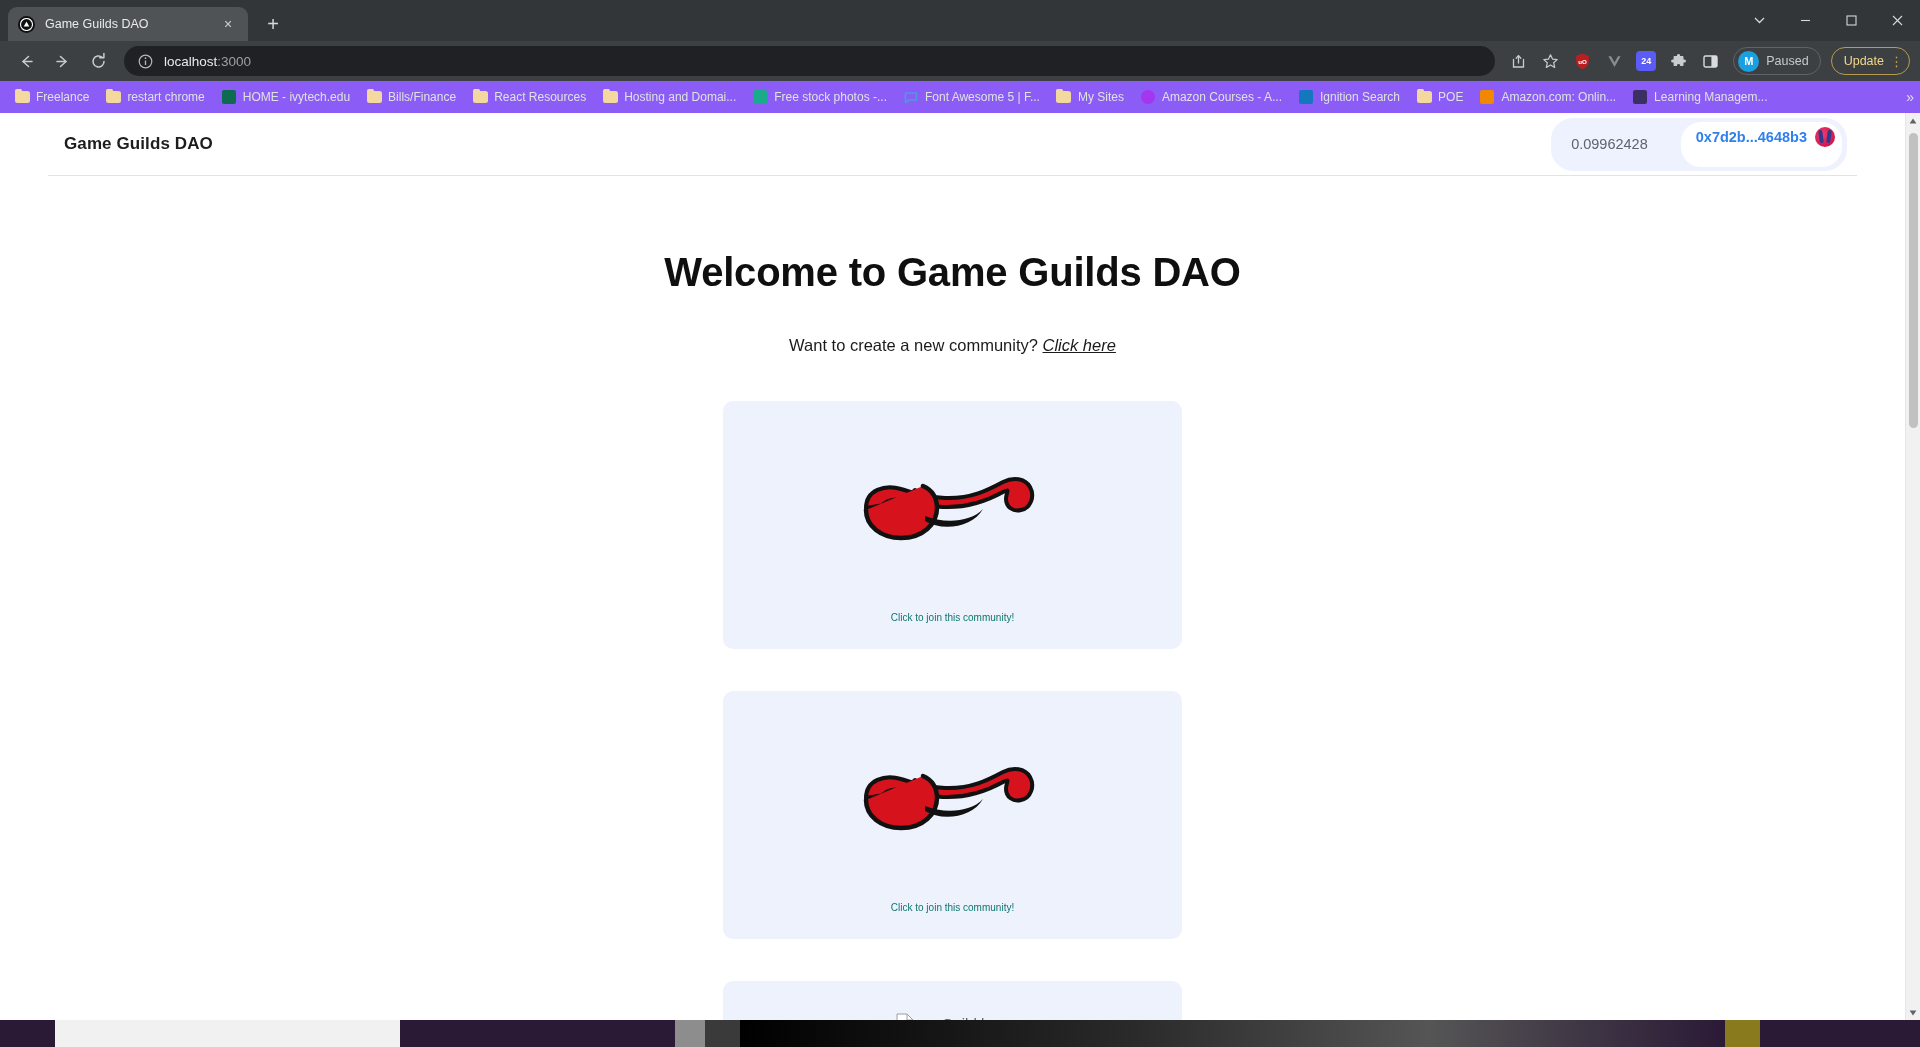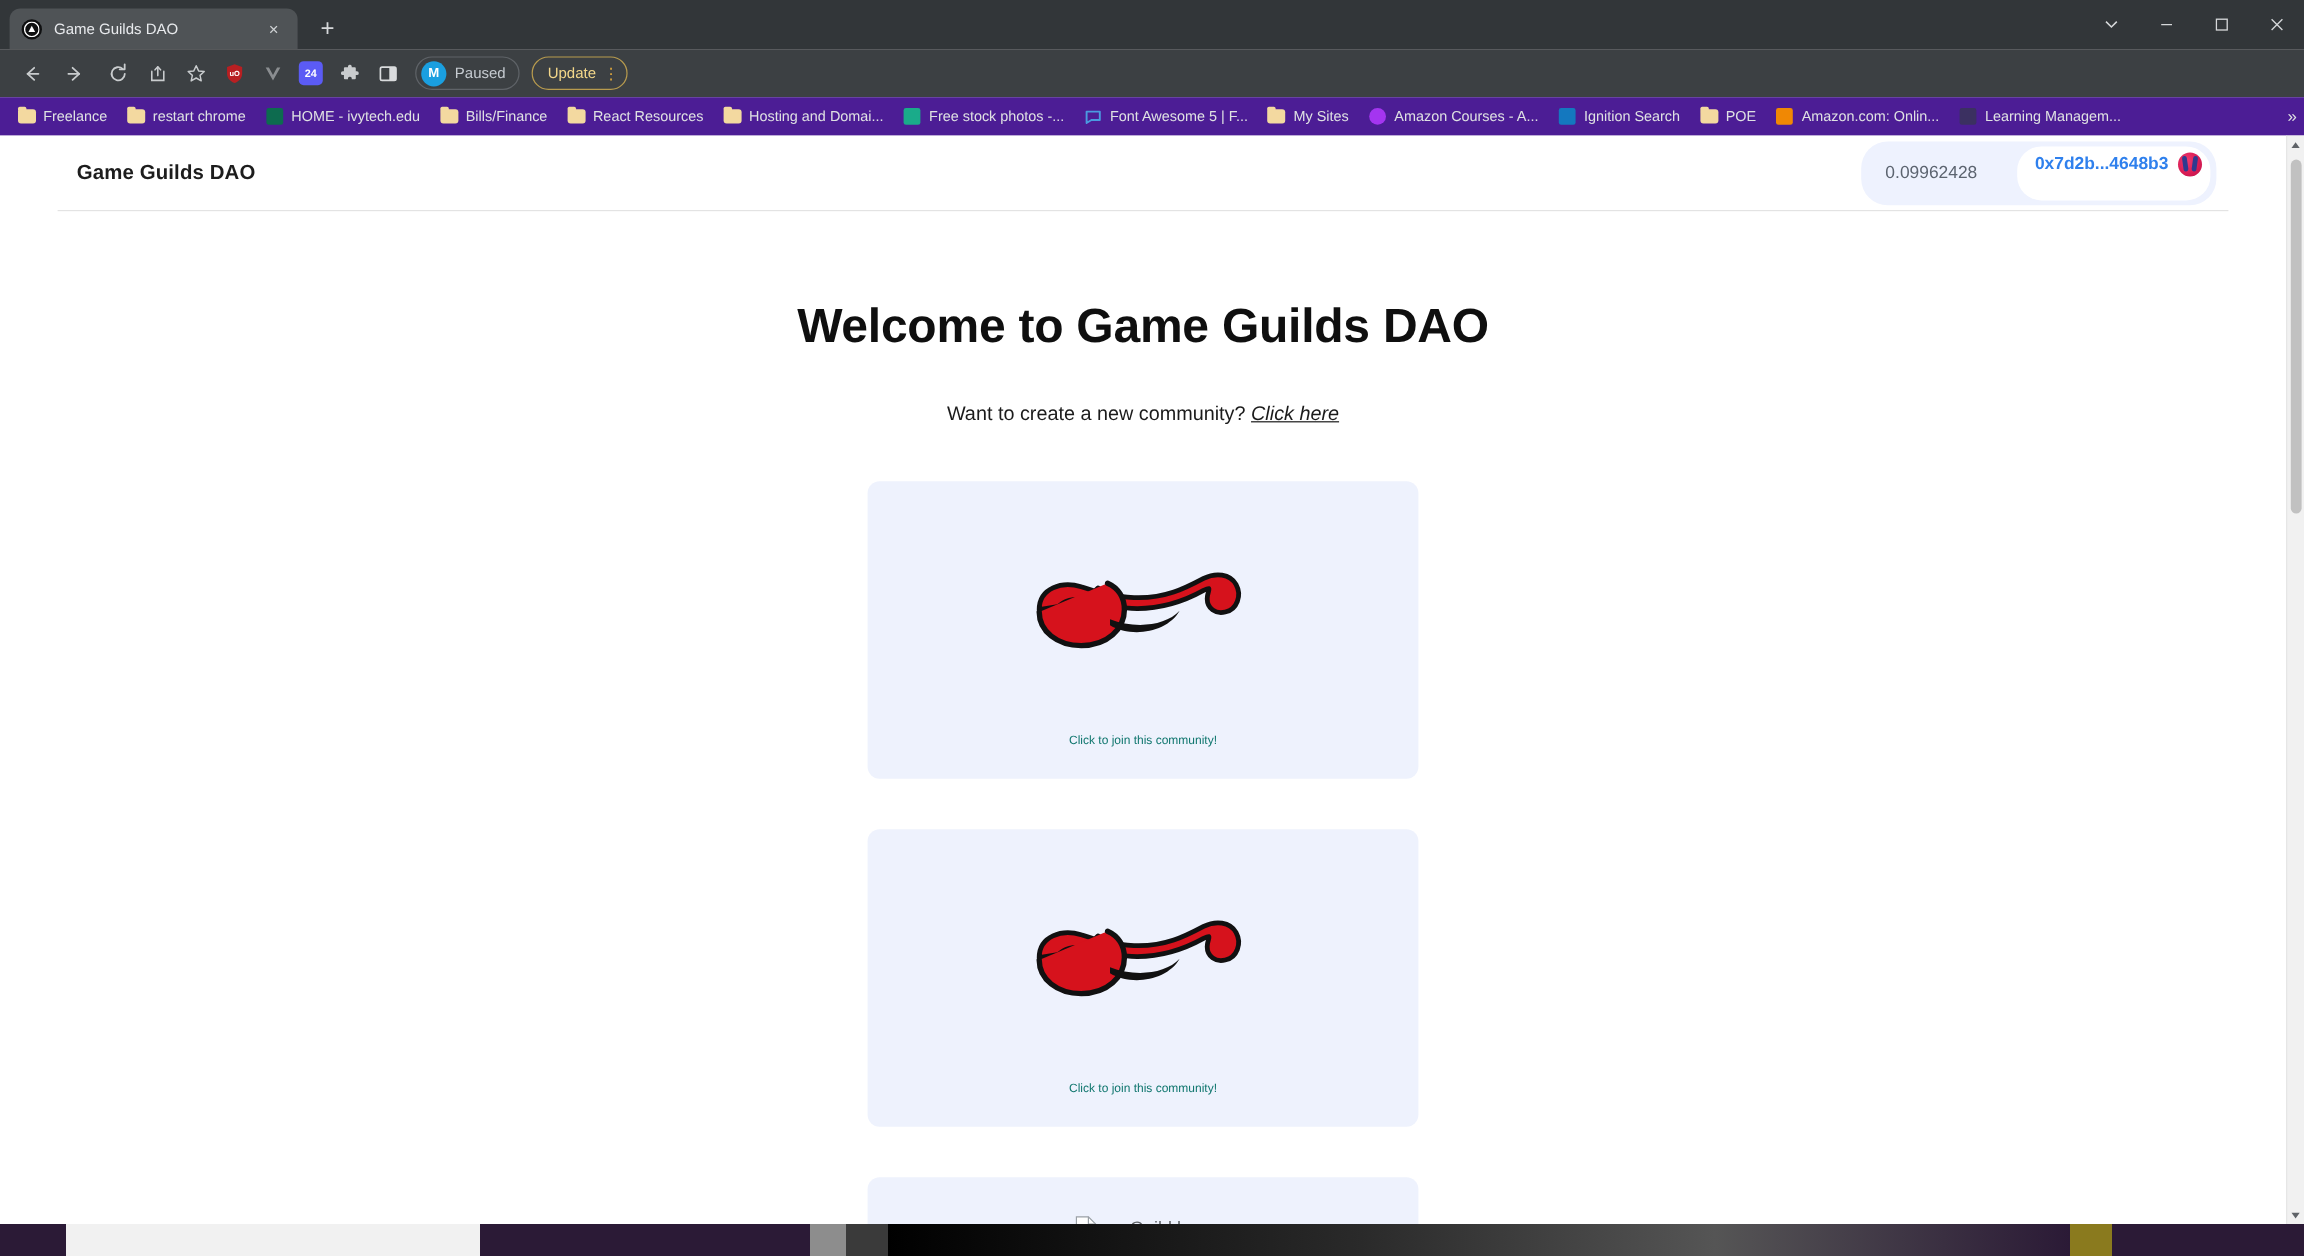--- a/index.html
+++ b/index.html
@@ -96,27 +96,27 @@
   }
   .profile-av {
     width: 21px; height: 21px; border-radius: 50%;
     background: #1a9fe0; color: #fff; font-size: 11px; font-weight: bold;
     display: flex; align-items: center; justify-content: center;
   }
   .profile-txt { color: #c5cad0; font-size: 12.5px; }
   .update-pill {
     display: flex; align-items: center; gap: 6px;
     height: 28px; padding: 0 6px 0 12px; border-radius: 14px;
-    border: 1px solid #b89b4e; margin-left: 8px; margin-right: 17px;
+    border: 1px solid #b89b4e; margin-left: 8px; margin-right: 2px;
   }
   .update-txt { color: #f3d78a; font-size: 12.5px; }
   .kebab { color: #e3a93c; font-size: 13px; line-height: 1; letter-spacing: 0; }
 
   .bookmarks {
-    height: 28px; background: #4c1d95; display: flex; align-items: center;
+    height: 28px; background: #8b5cf6; display: flex; align-items: center;
     padding: 16px 6px; flex: none; overflow: hidden; position: relative;
   }
   .bm {
     display: flex; align-items: center; gap: 6px;
     padding: 3px 8px; border-radius: 4px; flex: none;
     color: #dfe1e3; font-size: 12px; white-space: nowrap;
   }
   .bm-ico { width: 16px; height: 16px; flex: none; display:flex; align-items:center; justify-content:center; }
   .folder-ico {
     width: 15px; height: 12px; background: #f3d9a0; border-radius: 1.5px 2.5px 2.5px 2.5px;
@@ -262,20 +262,30 @@
           <line x1="4" y1="9.5" x2="13" y2="9.5" stroke="#c9ccce" stroke-width="1.5" stroke-linecap="round"></line>
         </svg>
     </div>
     <div class="nav-btn">
       <svg width="19" height="19" viewBox="0 0 19 19">
         <path d="M15 9.5a5.5 5.5 0 1 1-1.8-4.1" stroke="#c9ccce" stroke-width="1.5" fill="none" stroke-linecap="round"></path>
         <polyline points="14.9,1.6 14.9,5.8 10.7,5.8" stroke="#c9ccce" stroke-width="1.5" fill="none" stroke-linecap="round" stroke-linejoin="round"></polyline>
       </svg>
     </div>
 
+    <div class="omnibox">
+      <span class="omni-icon">
+        <svg width="15" height="15" viewBox="0 0 15 15">
+          <circle cx="7.5" cy="7.5" r="6.3" stroke="#b6b9bc" stroke-width="1.2" fill="none"></circle>
+          <line x1="7.5" y1="6.5" x2="7.5" y2="11" stroke="#b6b9bc" stroke-width="1.3"></line>
+          <circle cx="7.5" cy="4.2" r="0.85" fill="#b6b9bc"></circle>
+        </svg>
+      </span>
+      <span class="omni-url"><span>localhost</span><span class="dim">:3000</span></span>
+    </div>
 
     <div class="toolbar-right">
       <div class="tb-icon">
         <svg width="17" height="17" viewBox="0 0 17 17">
           <path d="M3.5 6.5V14h10V6.5" stroke="#c9ccce" stroke-width="1.3" fill="none" stroke-linecap="round"></path>
           <path d="M6.2 5.2L8.5 2.6l2.3 2.6" stroke="#c9ccce" stroke-width="1.3" fill="none" stroke-linecap="round" stroke-linejoin="round"></path>
           <line x1="8.5" y1="2.8" x2="8.5" y2="10" stroke="#c9ccce" stroke-width="1.3" stroke-linecap="round"></line>
         </svg>
       </div>
       <div class="tb-icon">

